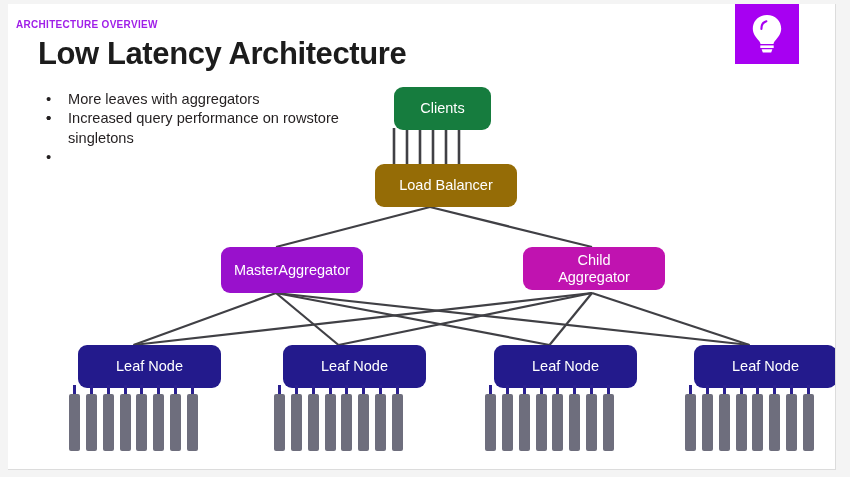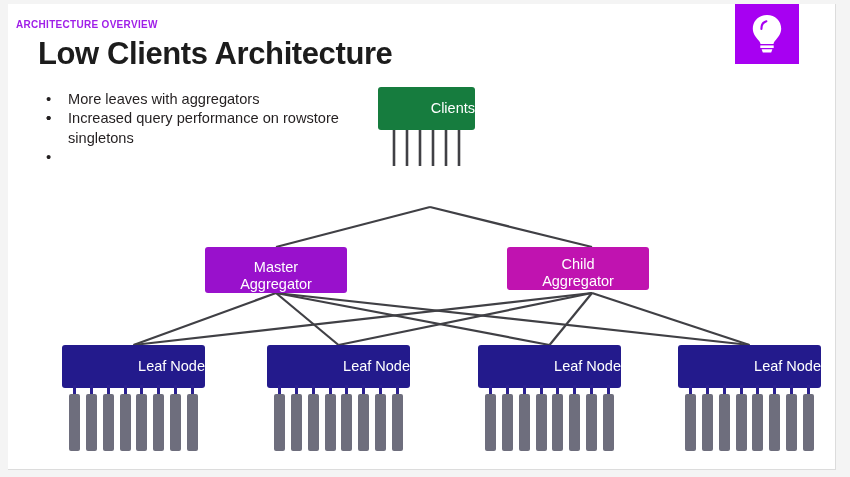--- a/index.html
+++ b/index.html
@@ -44,37 +44,37 @@
   .bullet-dot{
     position:absolute;left:12px;top:-1px;font-size:15px;color:#231f20;
   }
 
   
   .diagram{position:absolute;left:0;top:0;width:828px;height:466px;}
   .wires{position:absolute;left:0;top:0;width:828px;height:466px;}
 
   .node{
     position:absolute;box-sizing:border-box;
-    display:flex;align-items:center;justify-content:flex-end;
+    display:flex;align-items:center;justify-content:center;
     text-align:center;color:#ffffff;font-size:14.5px;
-    line-height:17px;border-radius:3px;
+    line-height:17px;border-radius:9px;margin-left:16px;
   }
   .node.two-line{font-size:14.5px;}
 
   .disk{position:absolute;background:#6e6e7d;border-radius:2px;}
   .disk-stem{position:absolute;background:#2a1f8f;width:3px;}
 </style>
 </head>
 <body>
 
 <div class="slide-frame">
   <div class="slide">
 
     <div class="eyebrow">ARCHITECTURE OVERVIEW</div>
-    <div class="slide-title">Low Clients Architecture</div>
+    <div class="slide-title">Low Latency Architecture</div>
 
     <div class="bulb-badge">
       <span>
         <svg width="36" height="40" viewBox="0 0 36 40">
           <path d="M18 2 C9.7 2 3.8 8.2 3.8 15.6 C3.8 20.6 6.6 24.1 9.2 27.0 C10.6 28.6 11.3 29.6 11.5 31.0 L24.5 31.0 C24.7 29.6 25.4 28.6 26.8 27.0 C29.4 24.1 32.2 20.6 32.2 15.6 C32.2 8.2 26.3 2 18 2 Z" fill="#ffffff"></path>
           <rect x="11.3" y="32.4" width="13.4" height="2.6" fill="#ffffff"></rect>
           <path d="M12.6 36.3 L23.4 36.3 L22.2 39.6 L13.8 39.6 Z" fill="#ffffff"></path>
           <path d="M12.4 16.0 C12.4 11.6 14.6 9.0 17.4 8.2" stroke="#a700f2" stroke-width="2.1" fill="none" stroke-linecap="round"></path>
         </svg>
       </span>
@@ -119,22 +119,25 @@
             <line x1="425" y1="124" x2="425" y2="162"></line>
             <line x1="438" y1="124" x2="438" y2="162"></line>
             <line x1="451" y1="124" x2="451" y2="162"></line>
           </g>
       </svg>
 
       <div class="node" id="node-clients" style="left: 370px; top: 83px; width: 97px; height: 43px; background: rgb(22, 124, 62);">
         <span>Clients</span>
       </div>
 
-
-      <div class="node two-line" id="node-master" style="left: 197px; top: 243px; width: 142px; height: 46px; flex-direction: column; background: rgb(153, 17, 204);">
+      <div class="node" id="node-lb" style="left: 351px; top: 160px; width: 142px; height: 43px; background: rgb(149, 108, 6);">
+        <span>Load Balancer</span>
+      </div>
+
+      <div class="node two-line" id="node-master" style="left: 197px; top: 243px; width: 142px; height: 46px; flex-direction: row; background: rgb(153, 17, 204);">
         <span>Master</span>
         <span>Aggregator</span>
       </div>
 
       <div class="node two-line" id="node-child" style="left: 499px; top: 243px; width: 142px; height: 43px; flex-direction: column; background: rgb(192, 19, 176);">
         <span>Child</span>
         <span>Aggregator</span>
       </div>
 
       <div class="node" id="leaf-0" style="left: 54px; top: 341px; width: 143px; height: 43px; background: rgb(35, 26, 140);">

